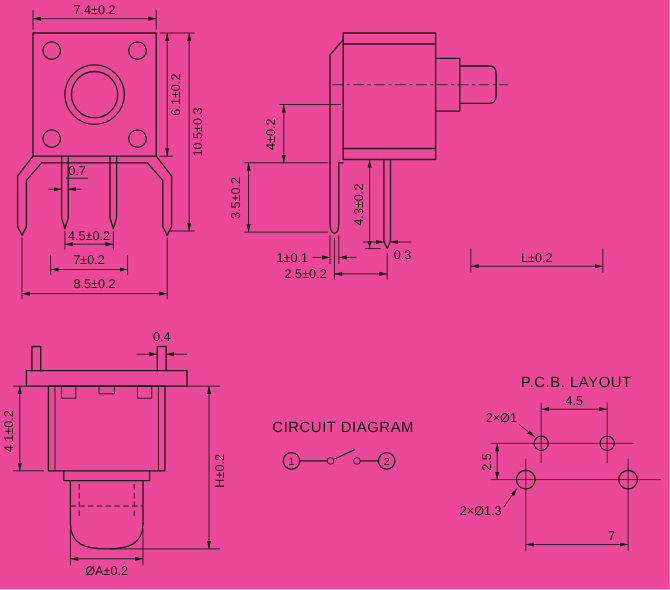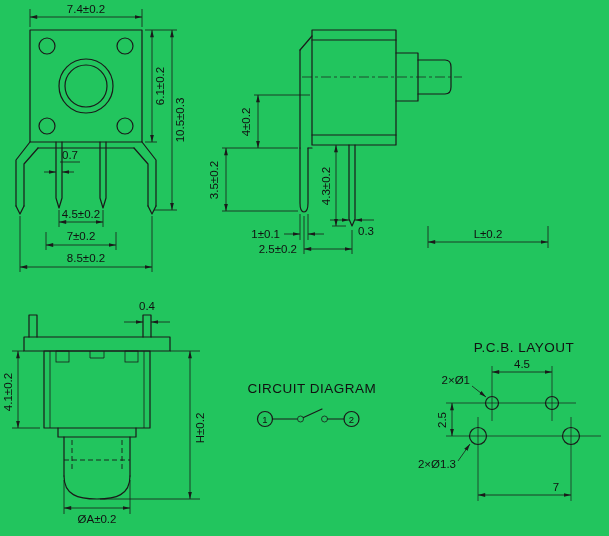--- a/index.html
+++ b/index.html
@@ -1,16 +1,16 @@
 <!DOCTYPE html>
 <html><head>
 <meta charset="utf-8">
 <style>
   html,body{margin:0;padding:0;background:#fff;}
-  .sheet{position:relative;width:609px;height:536px;background:#22c55e;overflow:hidden;
+  .sheet{position:relative;width:609px;height:536px;background:#ec4899;overflow:hidden;
          font-family:"Liberation Sans",sans-serif;}
   svg{display:block;}
   .obj{fill:none;stroke:#1a1a1a;stroke-width:1.2;stroke-linejoin:round;stroke-linecap:round;}
   .thin{fill:none;stroke:#1a1a1a;stroke-width:0.8;}
   .cl{fill:none;stroke:#1a1a1a;stroke-width:0.7;}
   .ctr{fill:none;stroke:#1a1a1a;stroke-width:0.7;stroke-dasharray:10 3 3 3;}
   .dash{fill:none;stroke:#1a1a1a;stroke-width:0.9;stroke-dasharray:5 3;}
   .t{font-family:"Liberation Sans",sans-serif;font-size:11.5px;fill:#111;}
   .title-t{font-family:"Liberation Sans",sans-serif;font-size:13.5px;fill:#111;letter-spacing:.5px;}
   .small-t{font-family:"Liberation Sans",sans-serif;font-size:9.5px;fill:#111;}

